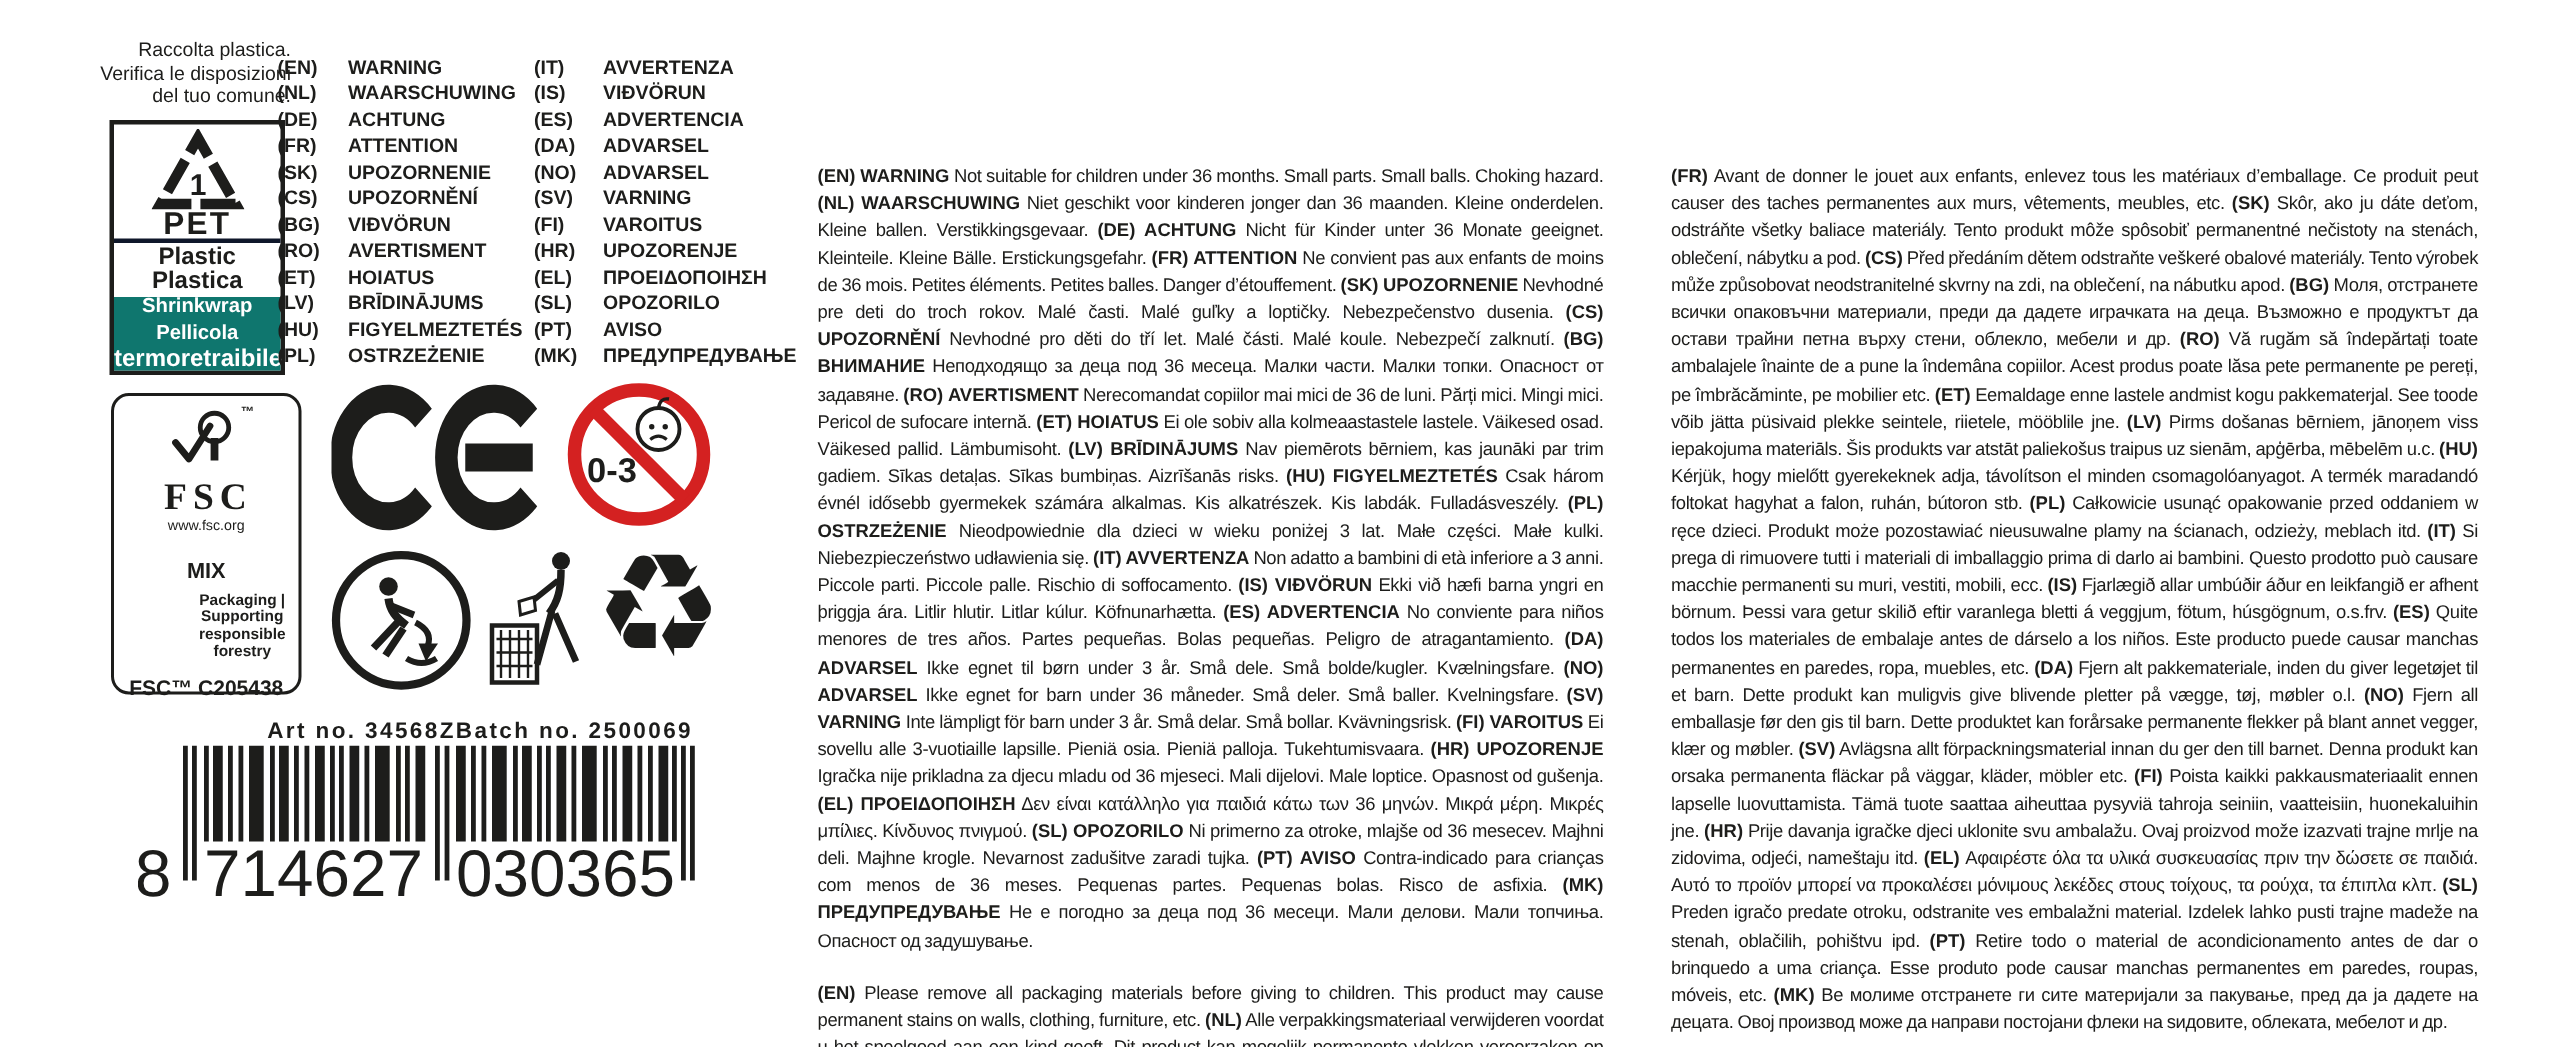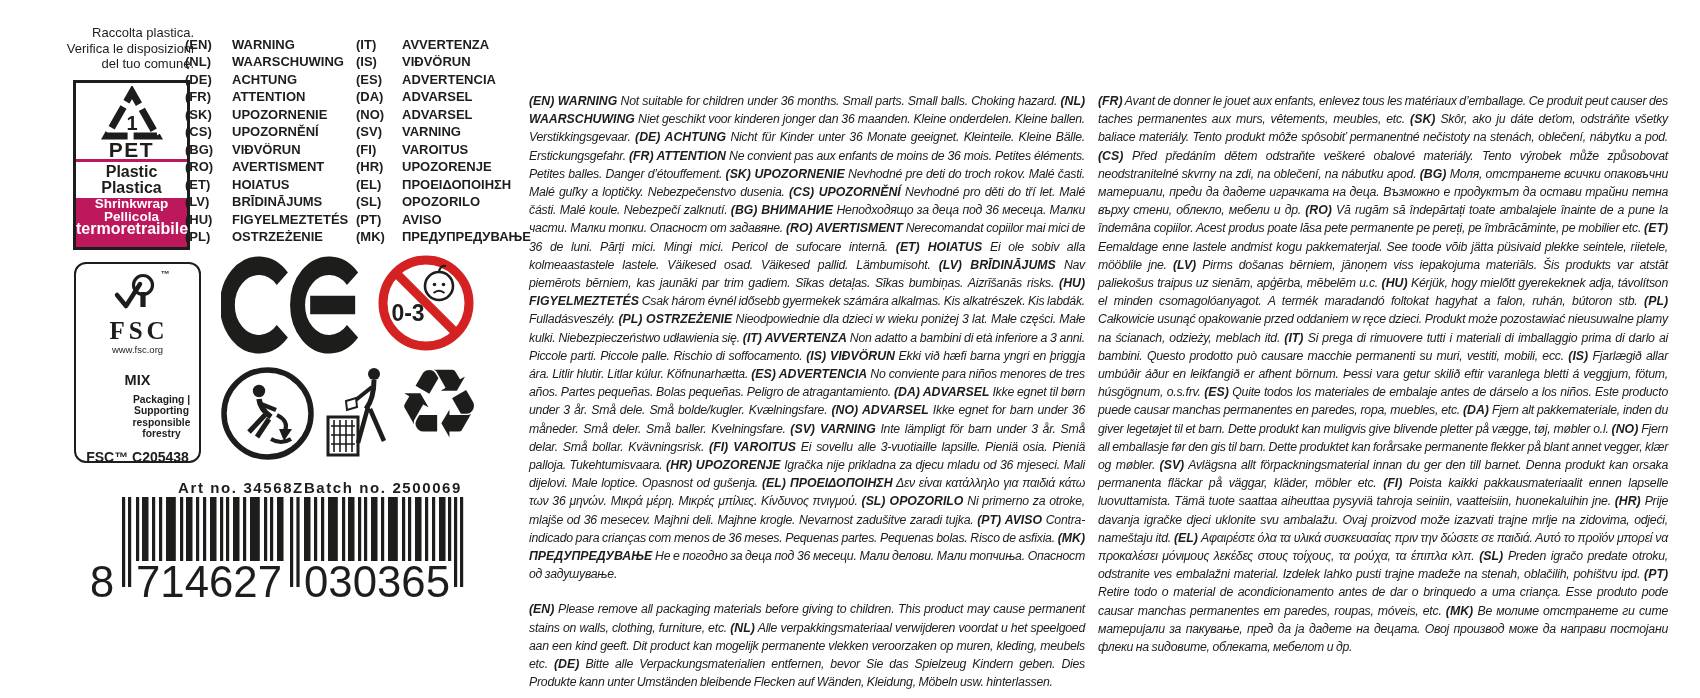--- a/index.html
+++ b/index.html
@@ -8,23 +8,23 @@
 
   
   .note{position:absolute;left:62px;top:25px;width:132px;text-align:right;
         font-size:13px;line-height:15.6px;}
 
   
   .pet-box{position:absolute;left:73px;top:80px;width:117px;height:170px;border:3.5px solid #1d1d1b;
            box-sizing:border-box;display:flex;flex-direction:column;align-items:center;text-align:center;}
   .pet-tri{margin-top:3px;}
   .pet-code{font-weight:bold;font-size:21px;line-height:19px;letter-spacing:1.5px;margin-top:-2px;}
-  .pet-mat{border-top:3px solid #be185d;width:100%;font-weight:bold;font-size:16px;line-height:15.5px;padding:2px 0 3px;}
-  .pet-film{background:#be185d;color:#fff;width:100%;flex:1;font-weight:bold;font-size:13.5px;line-height:12.6px;
-            display:flex;flex-direction:column;justify-content:flex-start;}
+  .pet-mat{border-top:3px solid #0f172a;width:100%;font-weight:bold;font-size:16px;line-height:15.5px;padding:2px 0 3px;}
+  .pet-film{background:#0f766e;color:#fff;width:100%;flex:1;font-weight:bold;font-size:13.5px;line-height:12.6px;
+            display:flex;flex-direction:column;justify-content:space-between;}
   .pet-film .small{font-size:16px;}
 
   
   .lang-grid{position:absolute;left:185px;top:36px;display:grid;
              grid-template-columns:47px 124px 46px auto;
              font-size:13px;font-weight:bold;line-height:17.45px;white-space:nowrap;}
 
   
   .fsc-box{position:absolute;left:74px;top:262px;width:127px;height:201px;border:2.5px solid #1d1d1b;
            border-radius:12px;box-sizing:border-box;text-align:center;padding-top:7px;}
@@ -54,21 +54,21 @@
   .barcode rect{fill:#1d1d1b;}
   .barcode text{font-family:"Liberation Sans",sans-serif;font-size:44px;fill:#1d1d1b;}
 
   
   .address{position:absolute;left:70px;top:597px;width:418px;text-align:center;
            font-size:14.8px;line-height:18.6px;}
 
   
   .col{position:absolute;top:92px;font-size:12.3px;line-height:18.2px;text-align:justify;
        letter-spacing:-0.25px;word-spacing:-0.5px;}
-  .col p{margin:0;font-style:italic;}
+  .col p{margin:16px;}
   .col p + p{margin-top:17px;}
   .col b{letter-spacing:0;}
   .mid{left:529px;width:556px;}
   .right{left:1098px;width:570px;}
 
   .ink{stroke:#1d1d1b;}
 </style>
 </head>
 <body>
 

